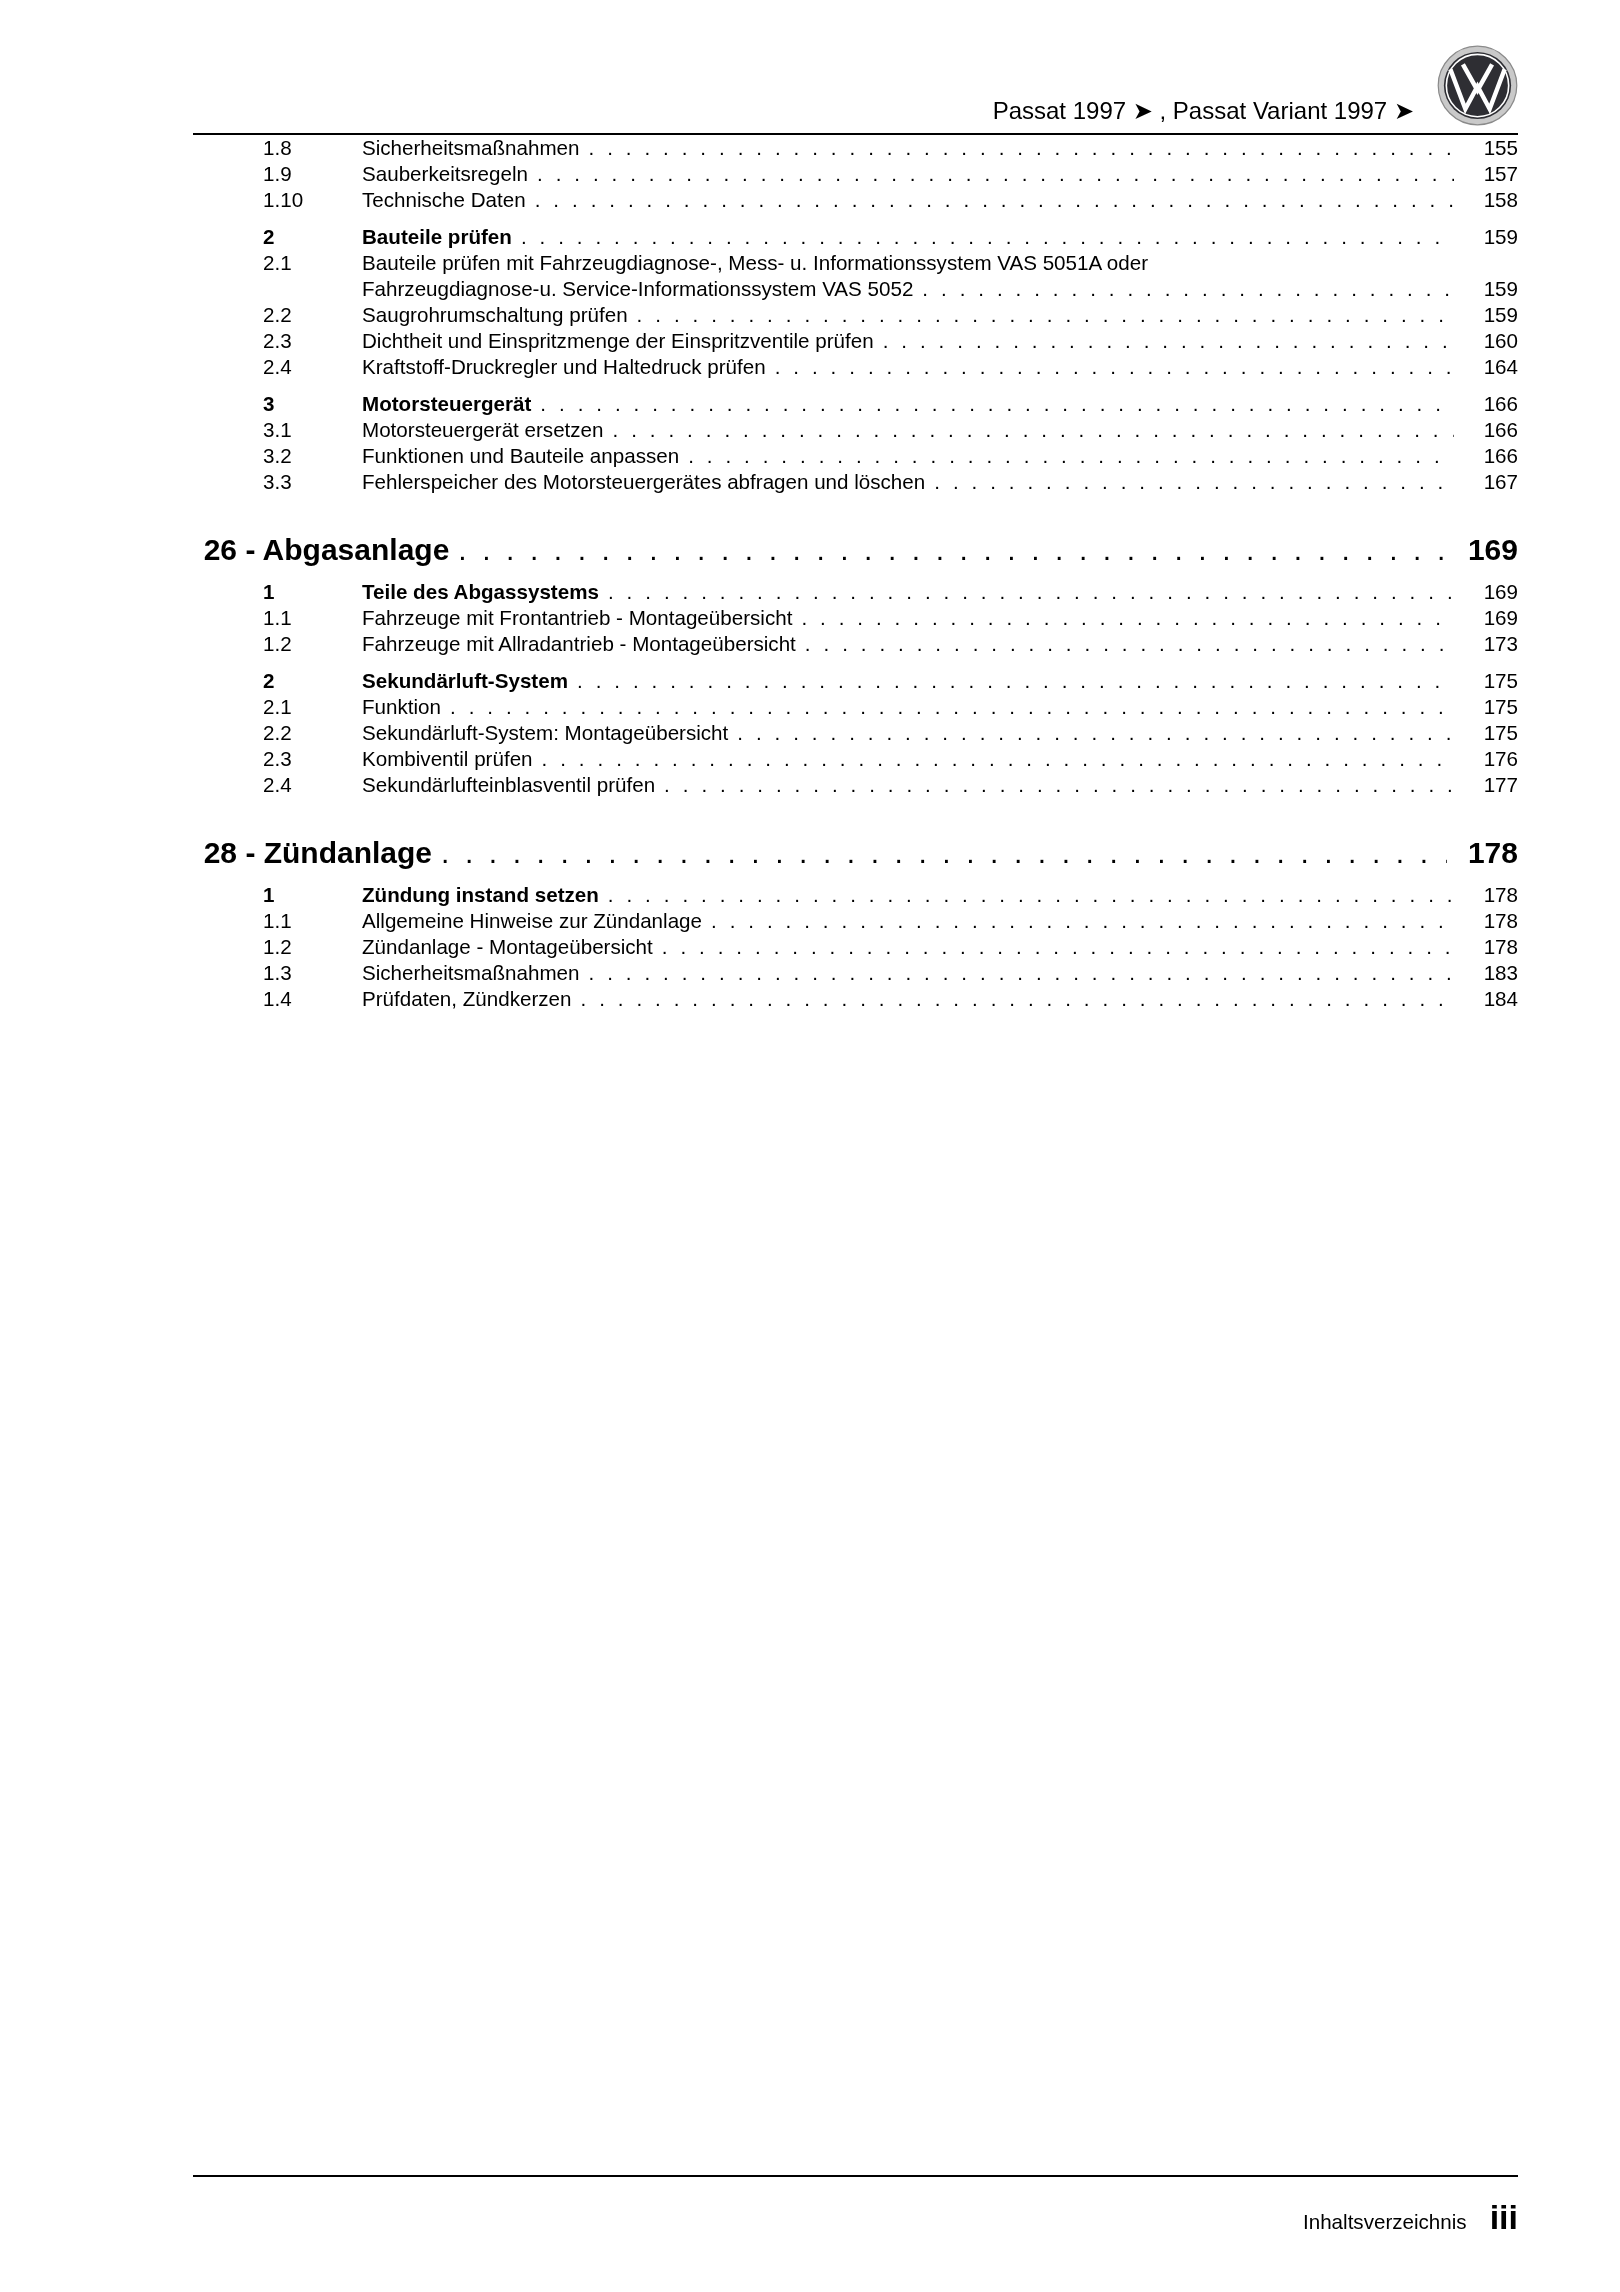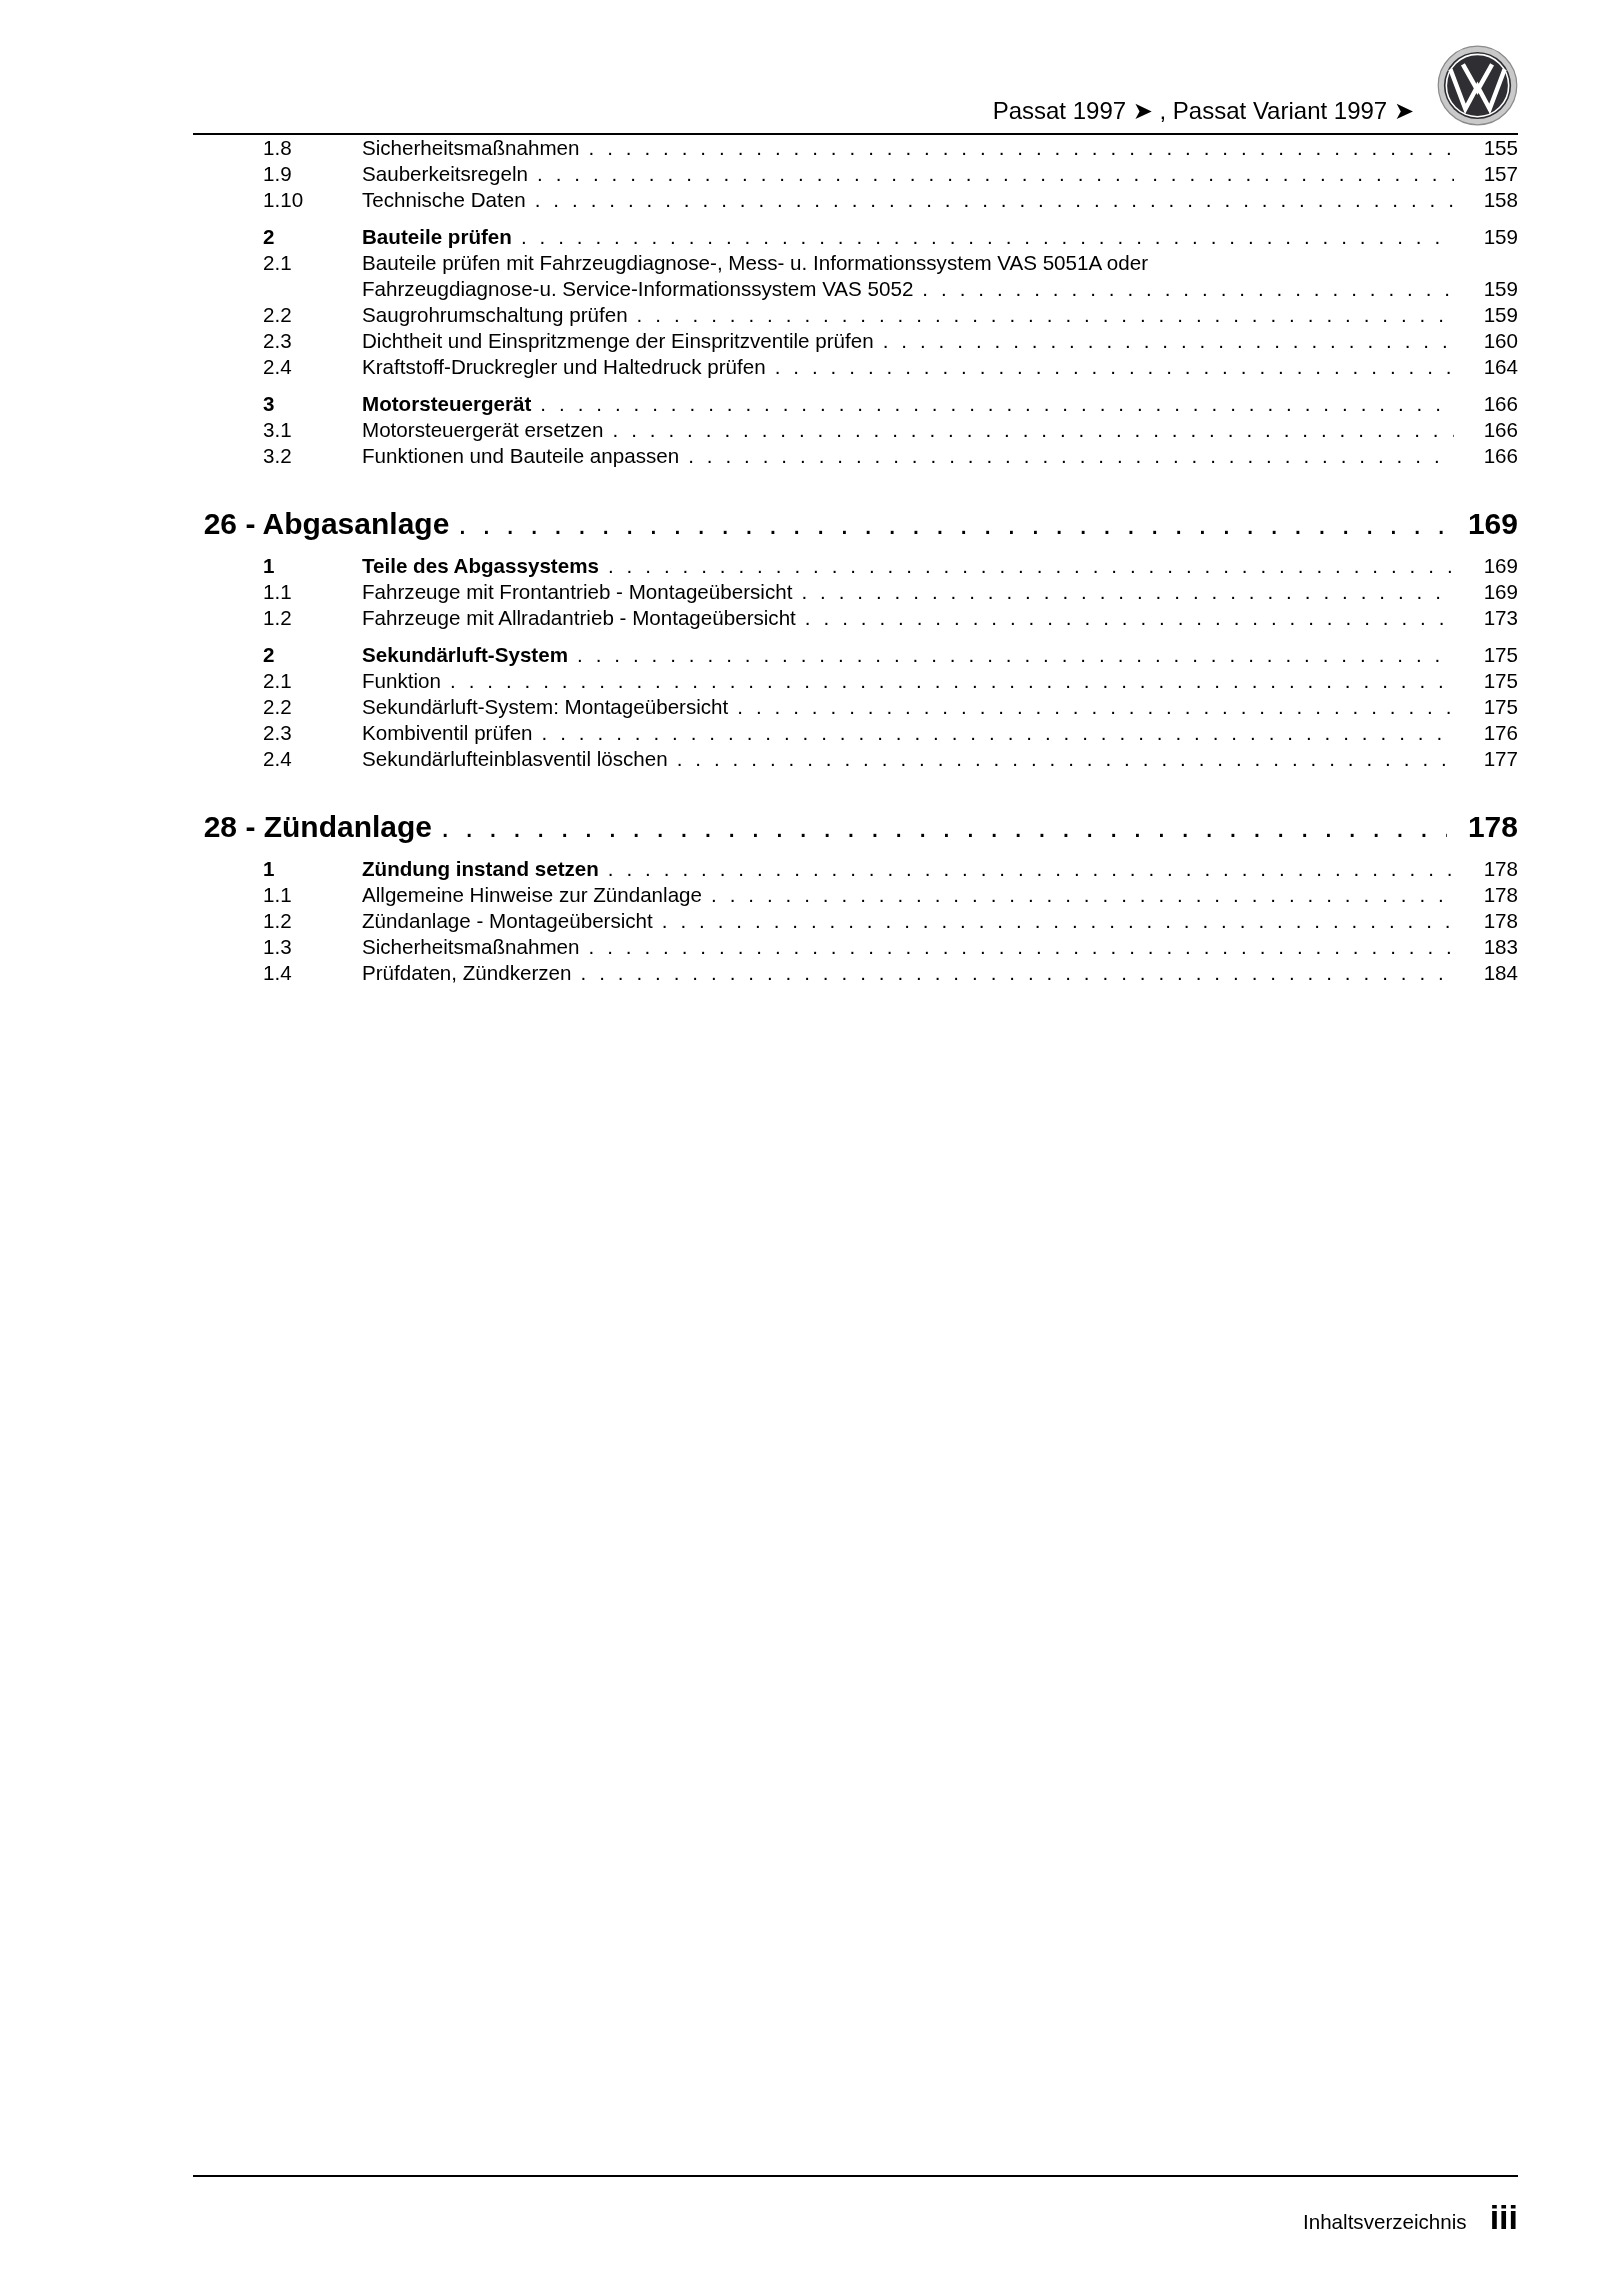--- a/index.html
+++ b/index.html
@@ -178,20 +178,26 @@
         <span class="title">Motorsteuergerät ersetzen</span>
         <span class="leader"></span>
         <span class="page-num">166</span>
       </div>
       <div class="row">
         <span class="num">3.2</span>
         <span class="title">Funktionen und Bauteile anpassen</span>
         <span class="leader"></span>
         <span class="page-num">166</span>
       </div>
+      <div class="row">
+        <span class="num">3.3</span>
+        <span class="title">Fehlerspeicher des Motorsteuergerätes abfragen und löschen</span>
+        <span class="leader"></span>
+        <span class="page-num">167</span>
+      </div>
       <div class="heading-row">
         <span class="h-title">26 - Abgasanlage</span>
         <span class="leader"></span>
         <span class="page-num">169</span>
       </div>
       <div class="row bold">
         <span class="num">1</span>
         <span class="title">Teile des Abgassystems</span>
         <span class="leader"></span>
         <span class="page-num">169</span>
@@ -227,21 +233,21 @@
         <span class="page-num">175</span>
       </div>
       <div class="row">
         <span class="num">2.3</span>
         <span class="title">Kombiventil prüfen</span>
         <span class="leader"></span>
         <span class="page-num">176</span>
       </div>
       <div class="row">
         <span class="num">2.4</span>
-        <span class="title">Sekundärlufteinblasventil löschen</span>
+        <span class="title">Sekundärlufteinblasventil prüfen</span>
         <span class="leader"></span>
         <span class="page-num">177</span>
       </div>
       <div class="heading-row">
         <span class="h-title">28 - Zündanlage</span>
         <span class="leader"></span>
         <span class="page-num">178</span>
       </div>
       <div class="row bold">
         <span class="num">1</span>

